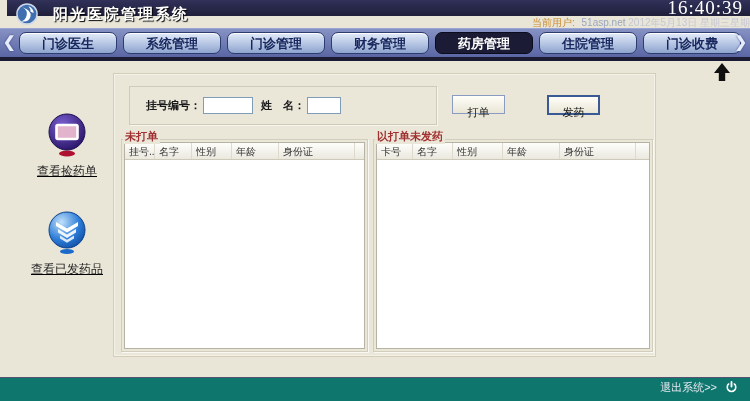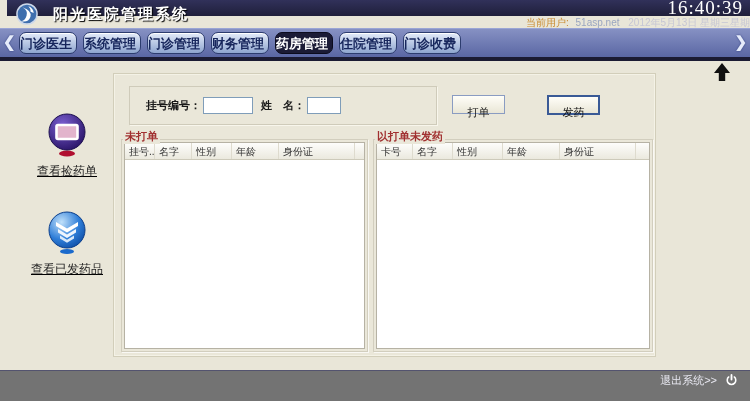--- a/index.html
+++ b/index.html
@@ -25,38 +25,38 @@
   .clock {
     position:absolute; right:7px; top:-3px;
     color:#ffffff; font-size:19px; letter-spacing:1px;
     font-family:"Liberation Serif", serif;
   }
   .userline {
     position:absolute; right:0; top:16px; font-size:10px; white-space:nowrap;
   }
   .userline .lbl { color:#c98a2f; }
   .userline .usr { color:#9aa6c0; margin-left:4px;}
-  .userline .date { color:#c6c6d4; margin-left:6px;}
+  .userline .date { color:#c6c6d4; }
 
   
   .tabbar {
     position:absolute; top:28px; left:0; right:0; height:33px;
     background: linear-gradient(#8691c3, #5a67a4);
     border-top:1px solid #9aa5d5;
     border-bottom:4px solid #1b1b33;
   }
   .tab-scroll {
     position:absolute; top:4px; color:#e6ecfb; font-weight:bold; font-size:15px;
     text-shadow:0 0 2px #2a3a7a; cursor:pointer;
   }
   .tab-scroll.left { left:3px; }
   .tab-scroll.right { right:3px; }
   .tabs { position:absolute; left:19px; top:3px; display:flex; gap:6px; }
   .tab {
-    width:58px; height:22px; line-height:21px; 
+    width:98px; height:22px; line-height:21px; text-align:center;
     font-size:13px; font-weight:bold; color:#17265c;
     background: linear-gradient(#e3ebf9, #8ea5cf);
     border:1px solid #2c3c6e; border-radius:7px;
     box-shadow: inset 0 1px 0 #ffffff;
     cursor:pointer;
   }
   .tab.active {
     background:#1b1b36; color:#ffffff; border-color:#0b0b1e; box-shadow:none;
   }
 
@@ -132,22 +132,22 @@
 
   
   #grid-left .c0{width:30px;} #grid-left .c1{width:37px;} #grid-left .c2{width:40px;}
   #grid-left .c3{width:47px;} #grid-left .c4{width:76px;}
   
   #grid-right .c0{width:36px;} #grid-right .c1{width:40px;} #grid-right .c2{width:50px;}
   #grid-right .c3{width:57px;} #grid-right .c4{width:76px;}
 
   
   .footer {
-    position:absolute; left:0; right:0; bottom:0; height:31px;
-    background:#737373; border-top:1px solid #53536f;
+    position:absolute; left:0; right:0; bottom:0; height:24px;
+    background:#0f766e; border-top:1px solid #53536f;
   }
   .exit-label {
     position:absolute; right:33px; top:2px;
     color:#e9e9f2; font-size:11px; cursor:pointer;
   }
   .power { position:absolute; right:12px; top:2px; width:13px; height:13px; cursor:pointer; }
 </style>
 </head>
 <body>
 

